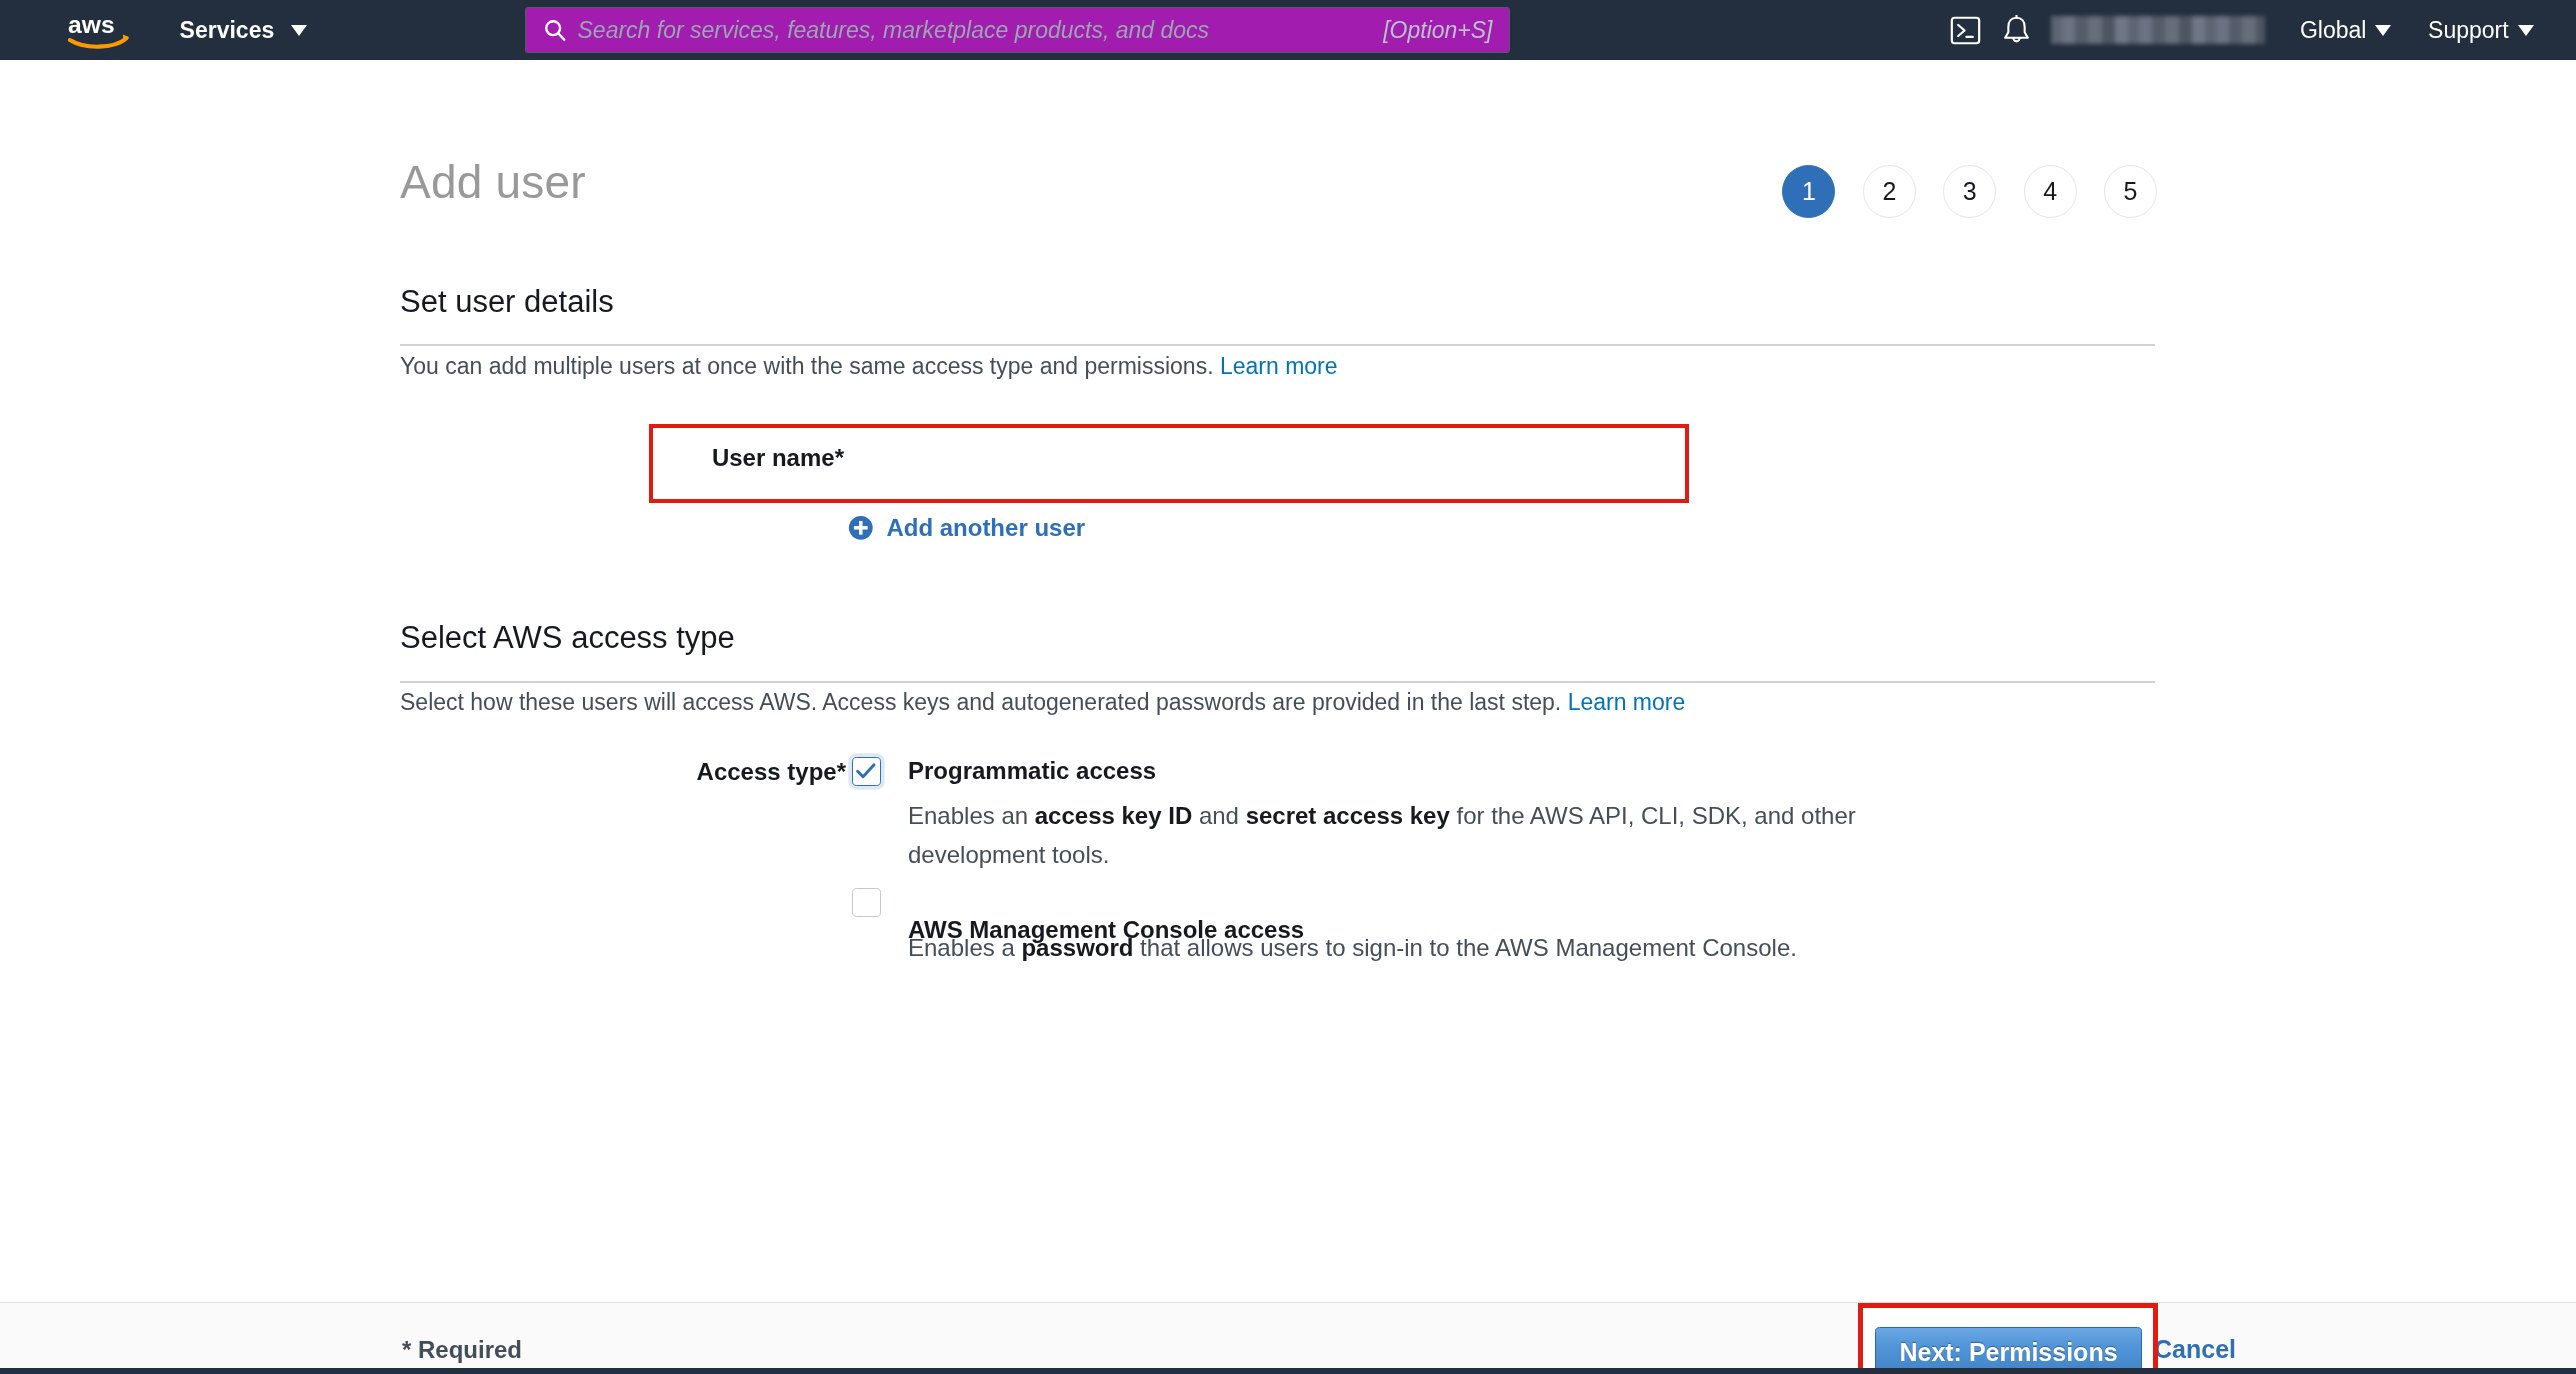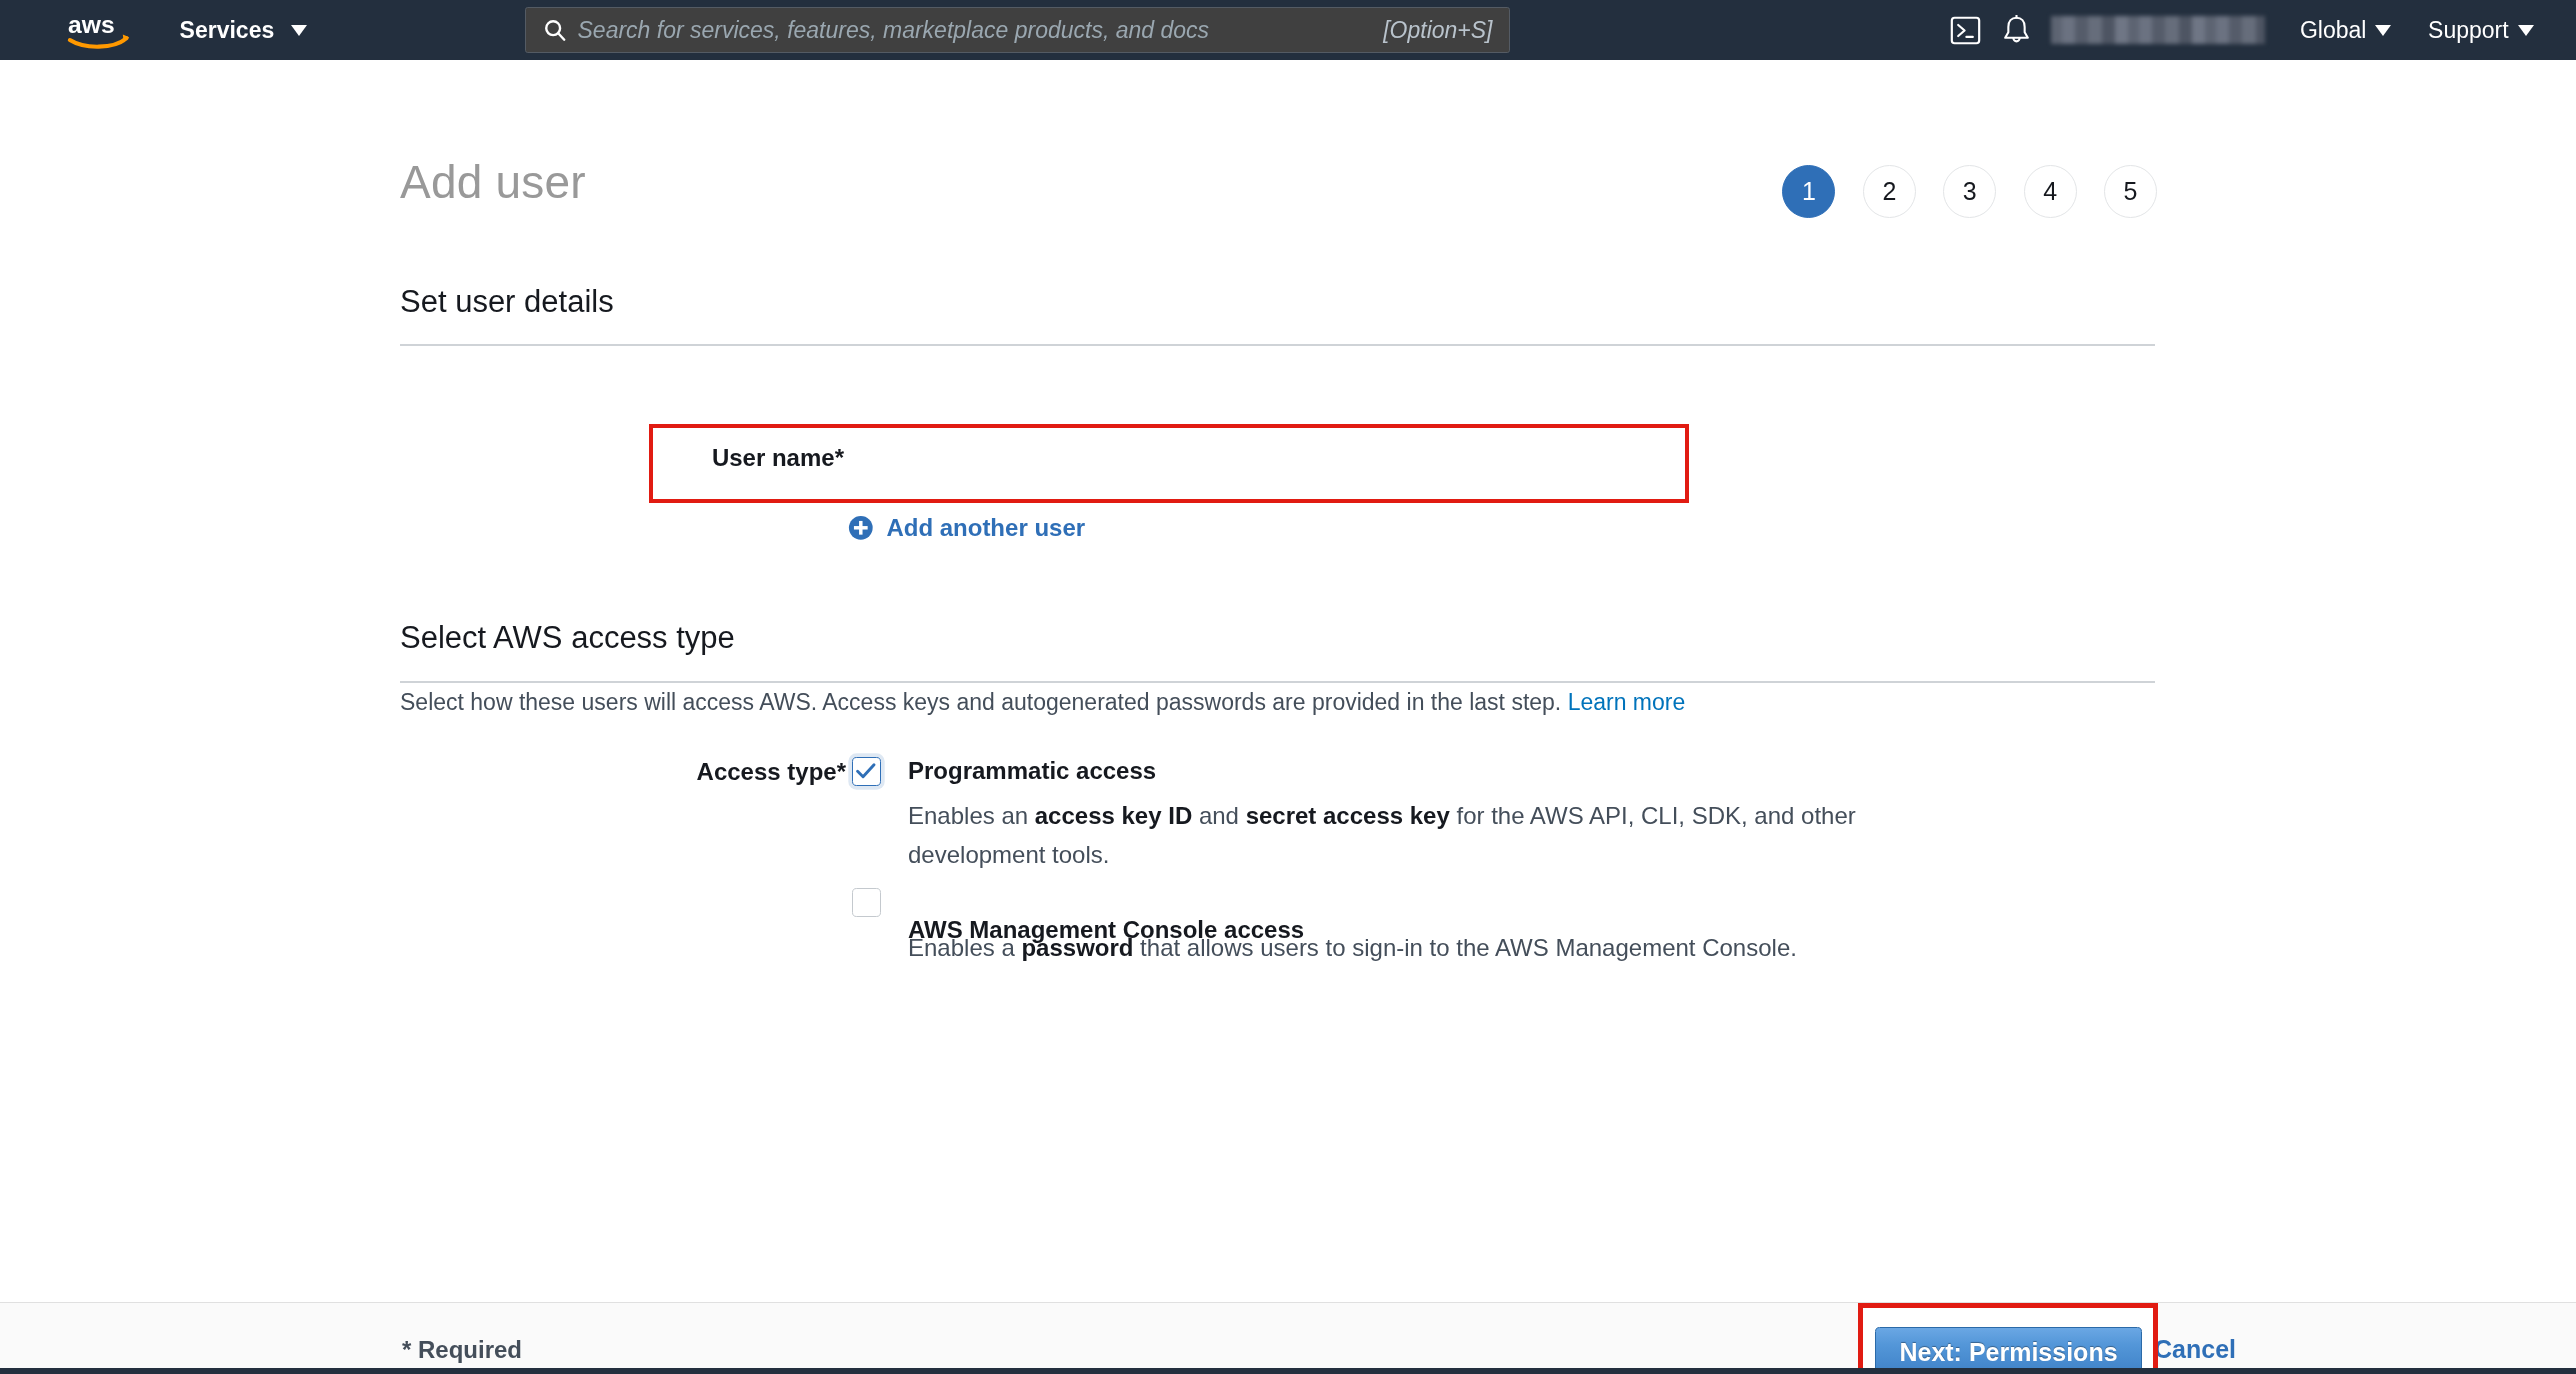--- a/index.html
+++ b/index.html
@@ -51,21 +51,21 @@
     border-top: 11px solid #ffffff;
     display: inline-block;
   }
 
   #search-wrap {
     position: absolute;
     left: 525px;
     top: 7.3px;
     width: 985px;
     height: 46px;
-    background: #404040;
+    background: #a21caf;
     border: 0.9px solid #545b64;
     border-radius: 2.7px;
     display: flex;
     align-items: center;
     padding: 0 16.5px;
     cursor: text;
   }
   #search-icon { flex: none; width: 24px; height: 24px; margin-right: 11px; }
   #search-icon svg { display:block; }
   #search-input {
@@ -428,20 +428,24 @@
     <div class="step-circle active">1</div>
     <div class="step-circle inactive">2</div>
     <div class="step-circle inactive">3</div>
     <div class="step-circle inactive">4</div>
     <div class="step-circle inactive">5</div>
   </div>
 
   <h2 class="section-title" style="top:224px;">Set user details</h2>
   <div class="section-rule" style="top:284px;"></div>
 
+  <div class="section-desc" style="top:293px;">
+    <span>You can add multiple users at once with the same access type and permissions.</span>
+    <a class="link">Learn more</a>
+  </div>
 
   <div id="username-highlight"></div>
   <label id="username-label">User name*</label>
 
   <div id="add-another-user">
     <span id="plus-circle-icon">
       <svg width="25.6" height="25.6" viewBox="0 0 28 28" xmlns="http://www.w3.org/2000/svg">
         <circle cx="14" cy="14" r="13" fill="#2f6fb7"></circle>
         <rect x="12.1" y="6.5" width="3.8" height="15" fill="#ffffff"></rect>
         <rect x="6.5" y="12.1" width="15" height="3.8" fill="#ffffff"></rect>

